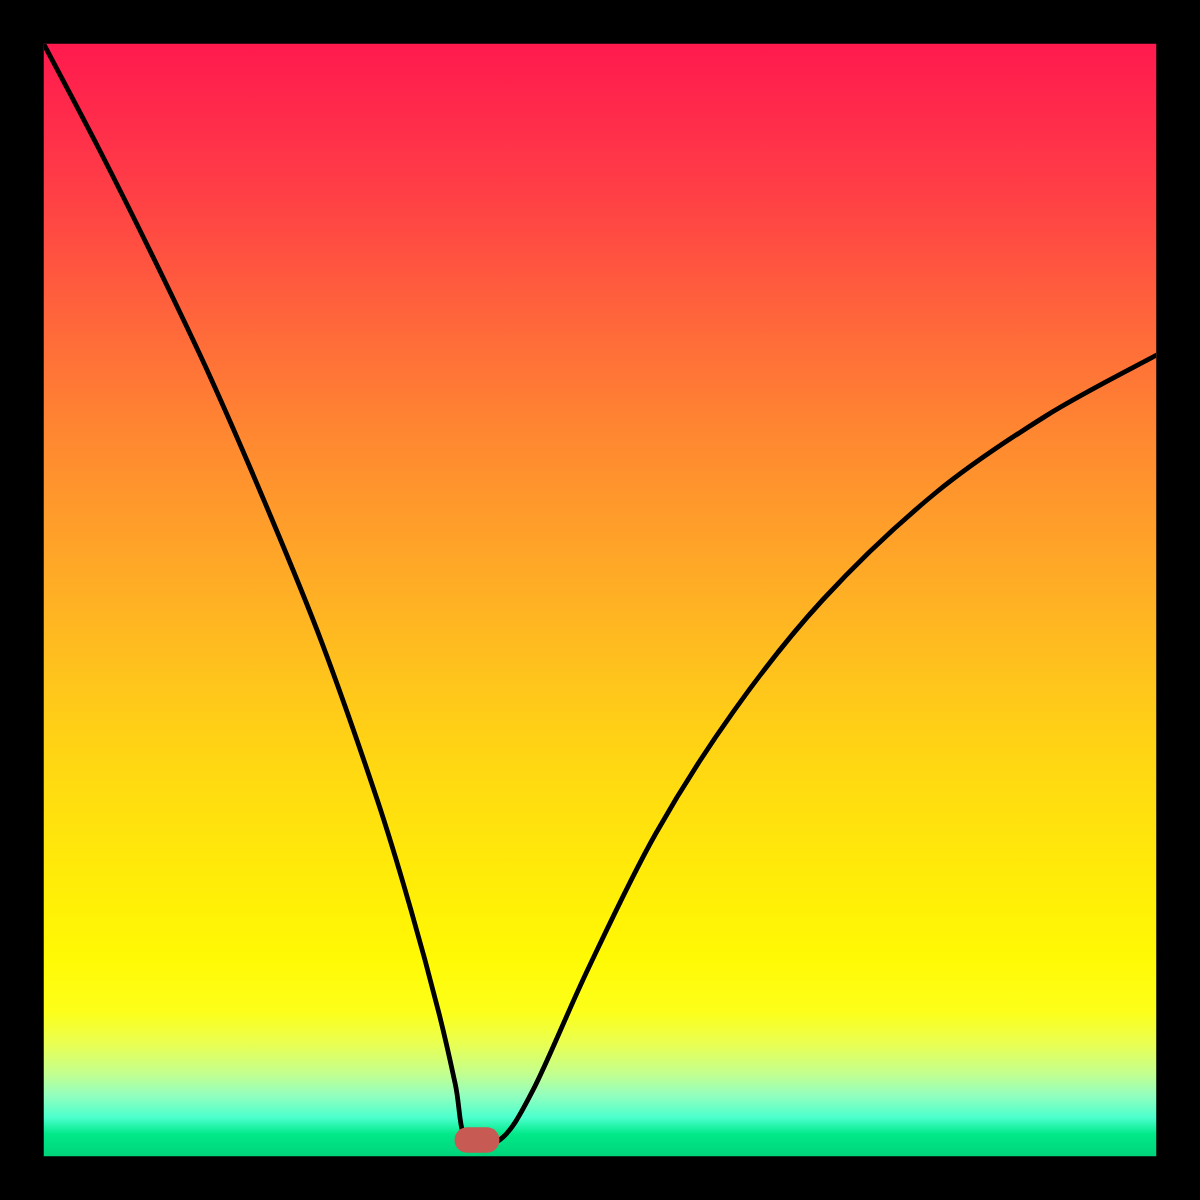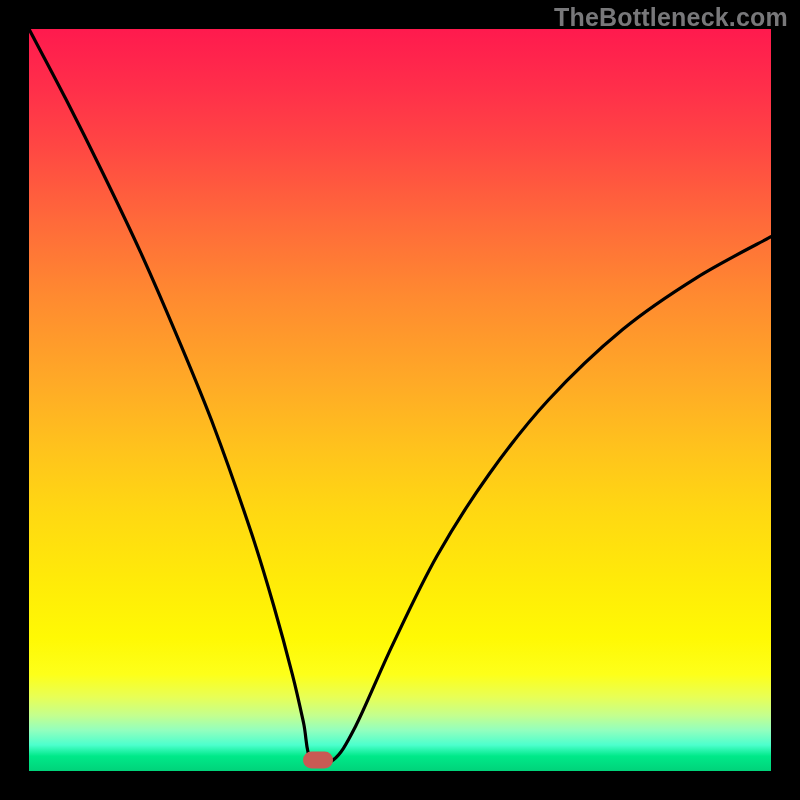--- a/index.html
+++ b/index.html
@@ -78,14 +78,13 @@
 <body>
 
 <div class="frame">
   <div class="plot-area">
     <div class="gradient"></div>
     <svg class="curve" viewBox="0 0 742 742" preserveAspectRatio="none">
       <path id="curve-path" fill="none" stroke="#000" stroke-width="3.2" stroke-linecap="round" stroke-linejoin="round" d="M 0.00 0.00 C 6.18 11.75, 24.73 46.37, 37.10 70.49 C 49.47 94.60, 61.83 119.34, 74.20 144.69 C 86.57 170.04, 98.93 195.39, 111.30 222.60 C 123.67 249.81, 136.03 278.50, 148.40 307.93 C 160.77 337.36, 173.13 366.42, 185.50 399.20 C 197.87 431.97, 212.71 474.88, 222.60 504.56 C 232.49 534.24, 238.06 553.78, 244.86 577.28 C 251.66 600.77, 258.46 626.12, 263.41 645.54 C 268.36 664.96, 271.45 679.55, 274.54 693.77 C 277.63 707.99, 277.01 724.69, 281.96 730.87 C 286.91 737.05, 296.80 736.44, 304.22 730.87 C 311.64 725.30, 316.59 716.65, 326.48 697.48 C 336.37 678.31, 349.98 644.30, 363.58 615.86 C 377.18 587.42, 392.02 555.26, 408.10 526.82 C 424.18 498.38, 441.49 471.17, 460.04 445.20 C 478.59 419.23, 497.14 395.12, 519.40 371.00 C 541.66 346.88, 568.87 320.92, 593.60 300.51 C 618.33 280.11, 643.07 264.03, 667.80 248.57 C 692.53 233.11, 729.63 214.56, 742.00 207.76"></path>
     </svg>
     <div class="marker" id="marker" style="left: 289.009px; top: 730.87px;"></div>
   </div>
-  <div class="watermark">TheBottleneck.com</div>
 </div>
 
 </body></html>

